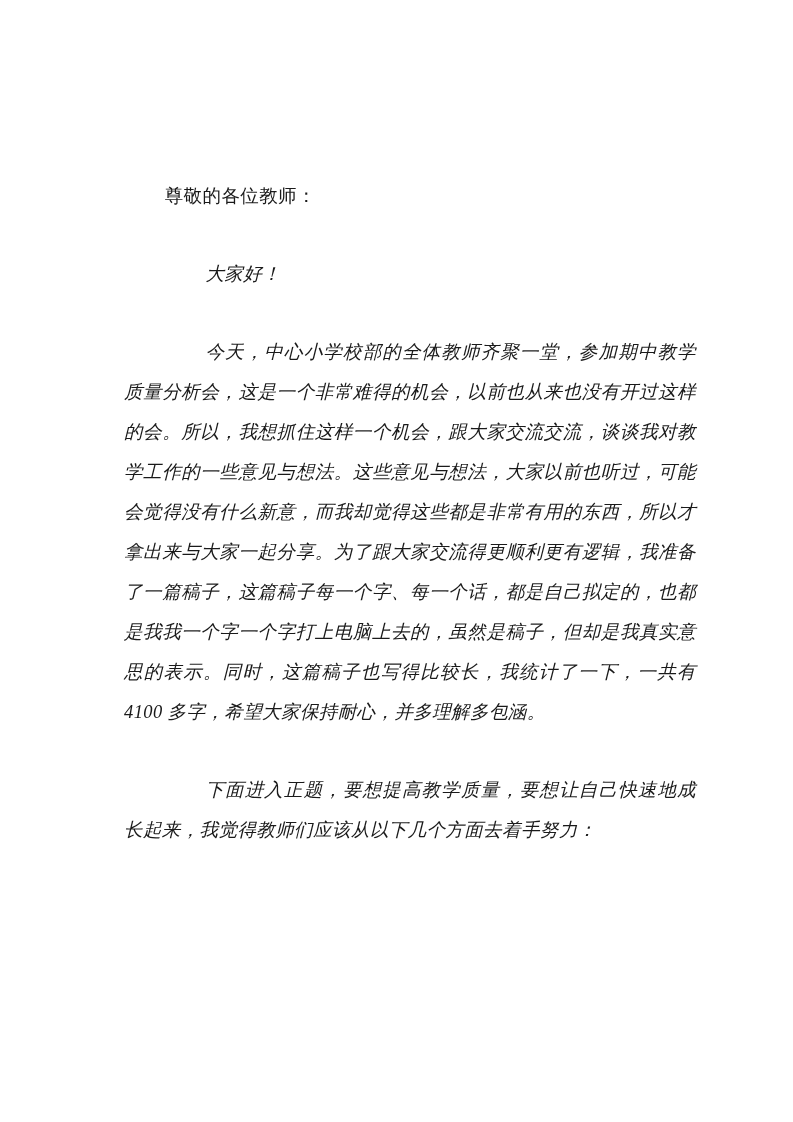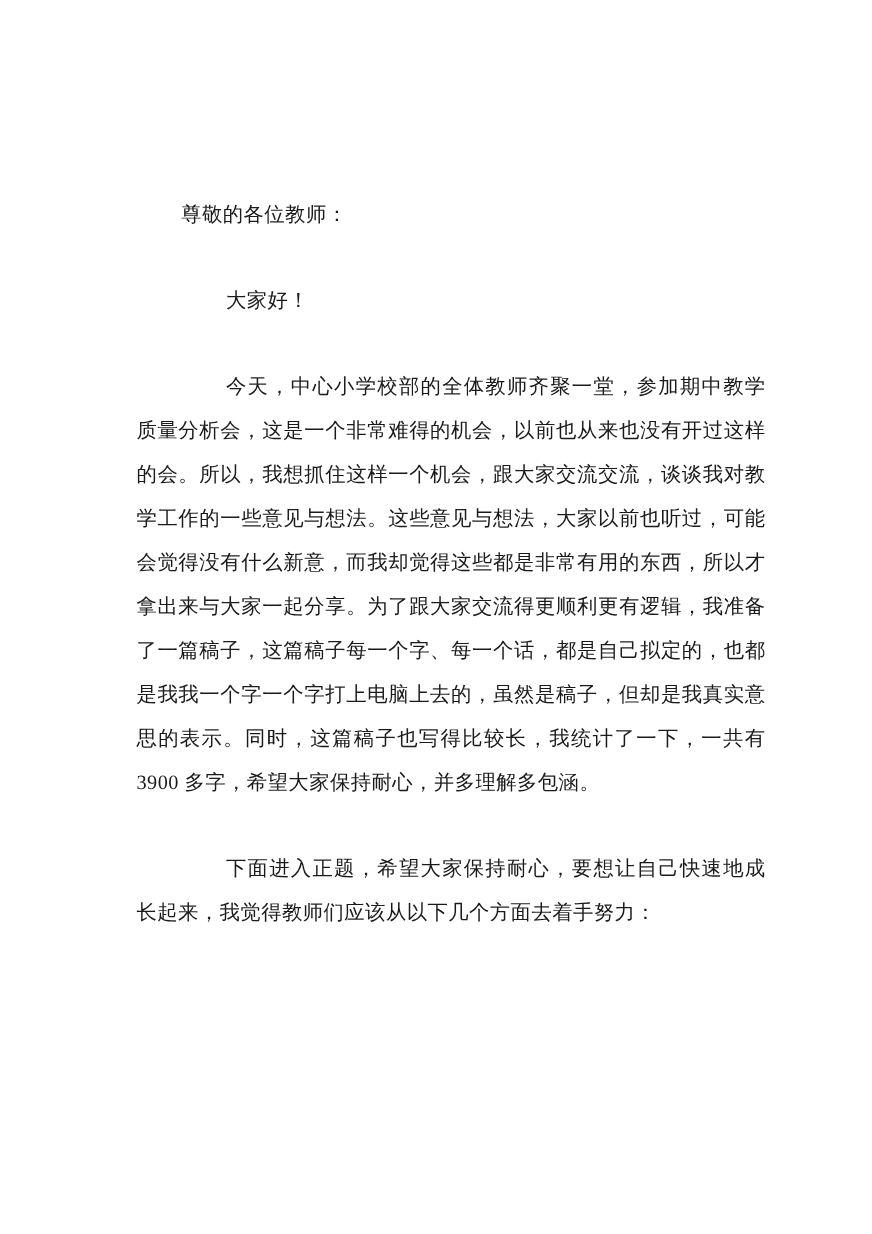--- a/index.html
+++ b/index.html
@@ -28,34 +28,35 @@
     font-size: 18.5px;
     line-height: 40px;
     text-align: justify;
     text-justify: inter-ideograph;
     margin: 0;
     letter-spacing: 0.4px;
     color: #1a1a1a;
   }
   .para + .para {
     margin-top: 38px;
+    font-style: italic;
   }
   .indent-1 { text-indent: 2.2em; }
   .indent-2 { text-indent: 4.4em; }
   .blockpad { margin-top: 44px; }
 </style>
 </head>
 <body>
 
 <div class="page">
   <div class="content">
 
     <p class="para indent-1">尊敬的各位教师：</p>
 
     <p class="para indent-2 blockpad">大家好！</p>
 
-    <p class="para indent-2 blockpad">今天，中心小学校部的全体教师齐聚一堂，参加期中教学质量分析会，这是一个非常难得的机会，以前也从来也没有开过这样的会。所以，我想抓住这样一个机会，跟大家交流交流，谈谈我对教学工作的一些意见与想法。这些意见与想法，大家以前也听过，可能会觉得没有什么新意，而我却觉得这些都是非常有用的东西，所以才拿出来与大家一起分享。为了跟大家交流得更顺利更有逻辑，我准备了一篇稿子，这篇稿子每一个字、每一个话，都是自己拟定的，也都是我我一个字一个字打上电脑上去的，虽然是稿子，但却是我真实意思的表示。同时，这篇稿子也写得比较长，我统计了一下，一共有 3900 多字，希望大家保持耐心，并多理解多包涵。</p>
+    <p class="para indent-2 blockpad">今天，中心小学校部的全体教师齐聚一堂，参加期中教学质量分析会，这是一个非常难得的机会，以前也从来也没有开过这样的会。所以，我想抓住这样一个机会，跟大家交流交流，谈谈我对教学工作的一些意见与想法。这些意见与想法，大家以前也听过，可能会觉得没有什么新意，而我却觉得这些都是非常有用的东西，所以才拿出来与大家一起分享。为了跟大家交流得更顺利更有逻辑，我准备了一篇稿子，这篇稿子每一个字、每一个话，都是自己拟定的，也都是我我一个字一个字打上电脑上去的，虽然是稿子，但却是我真实意思的表示。同时，这篇稿子也写得比较长，我统计了一下，一共有 4100 多字，希望大家保持耐心，并多理解多包涵。</p>
 
-    <p class="para indent-2 blockpad">下面进入正题，希望大家保持耐心，要想让自己快速地成长起来，我觉得教师们应该从以下几个方面去着手努力：</p>
+    <p class="para indent-2 blockpad">下面进入正题，要想提高教学质量，要想让自己快速地成长起来，我觉得教师们应该从以下几个方面去着手努力：</p>
 
 
   </div>
 </div>
 
 </body></html>

